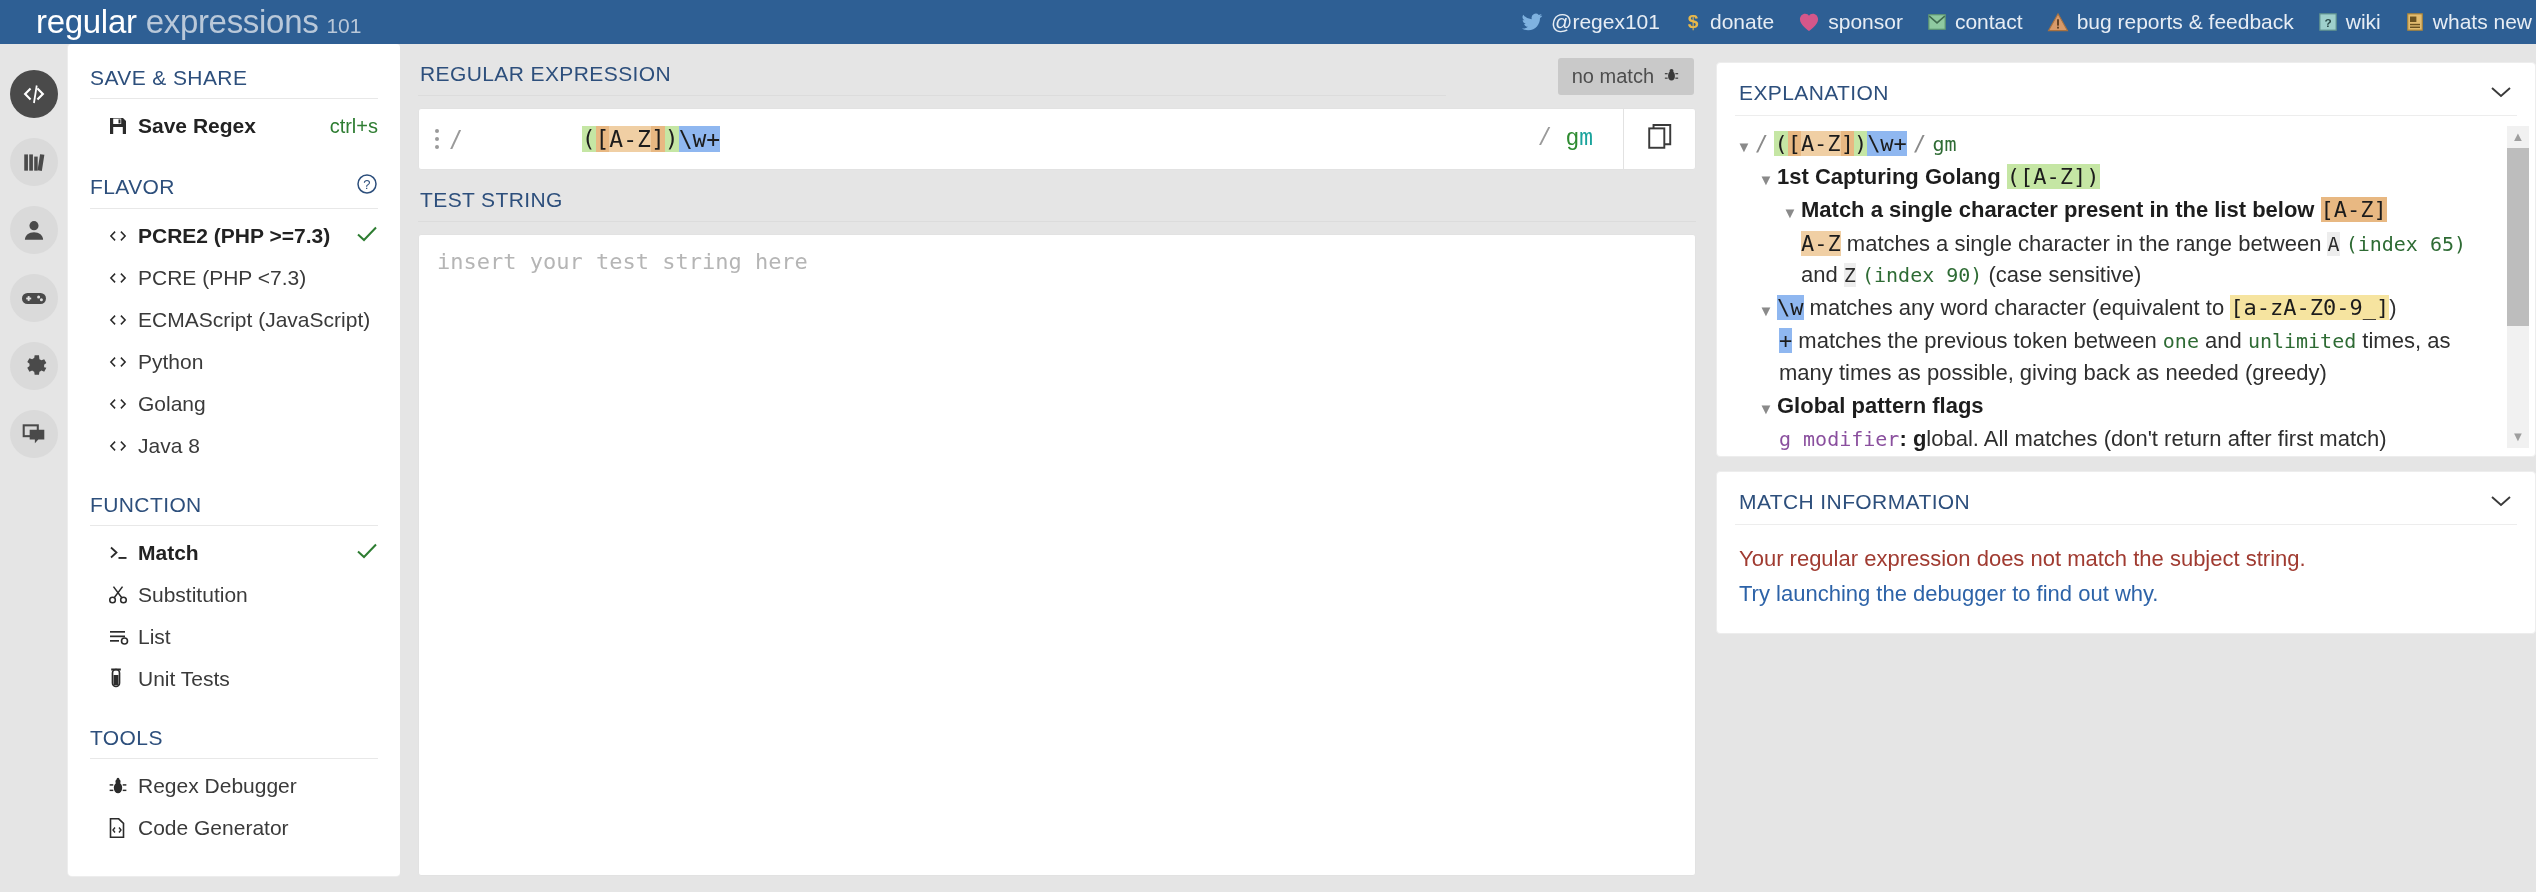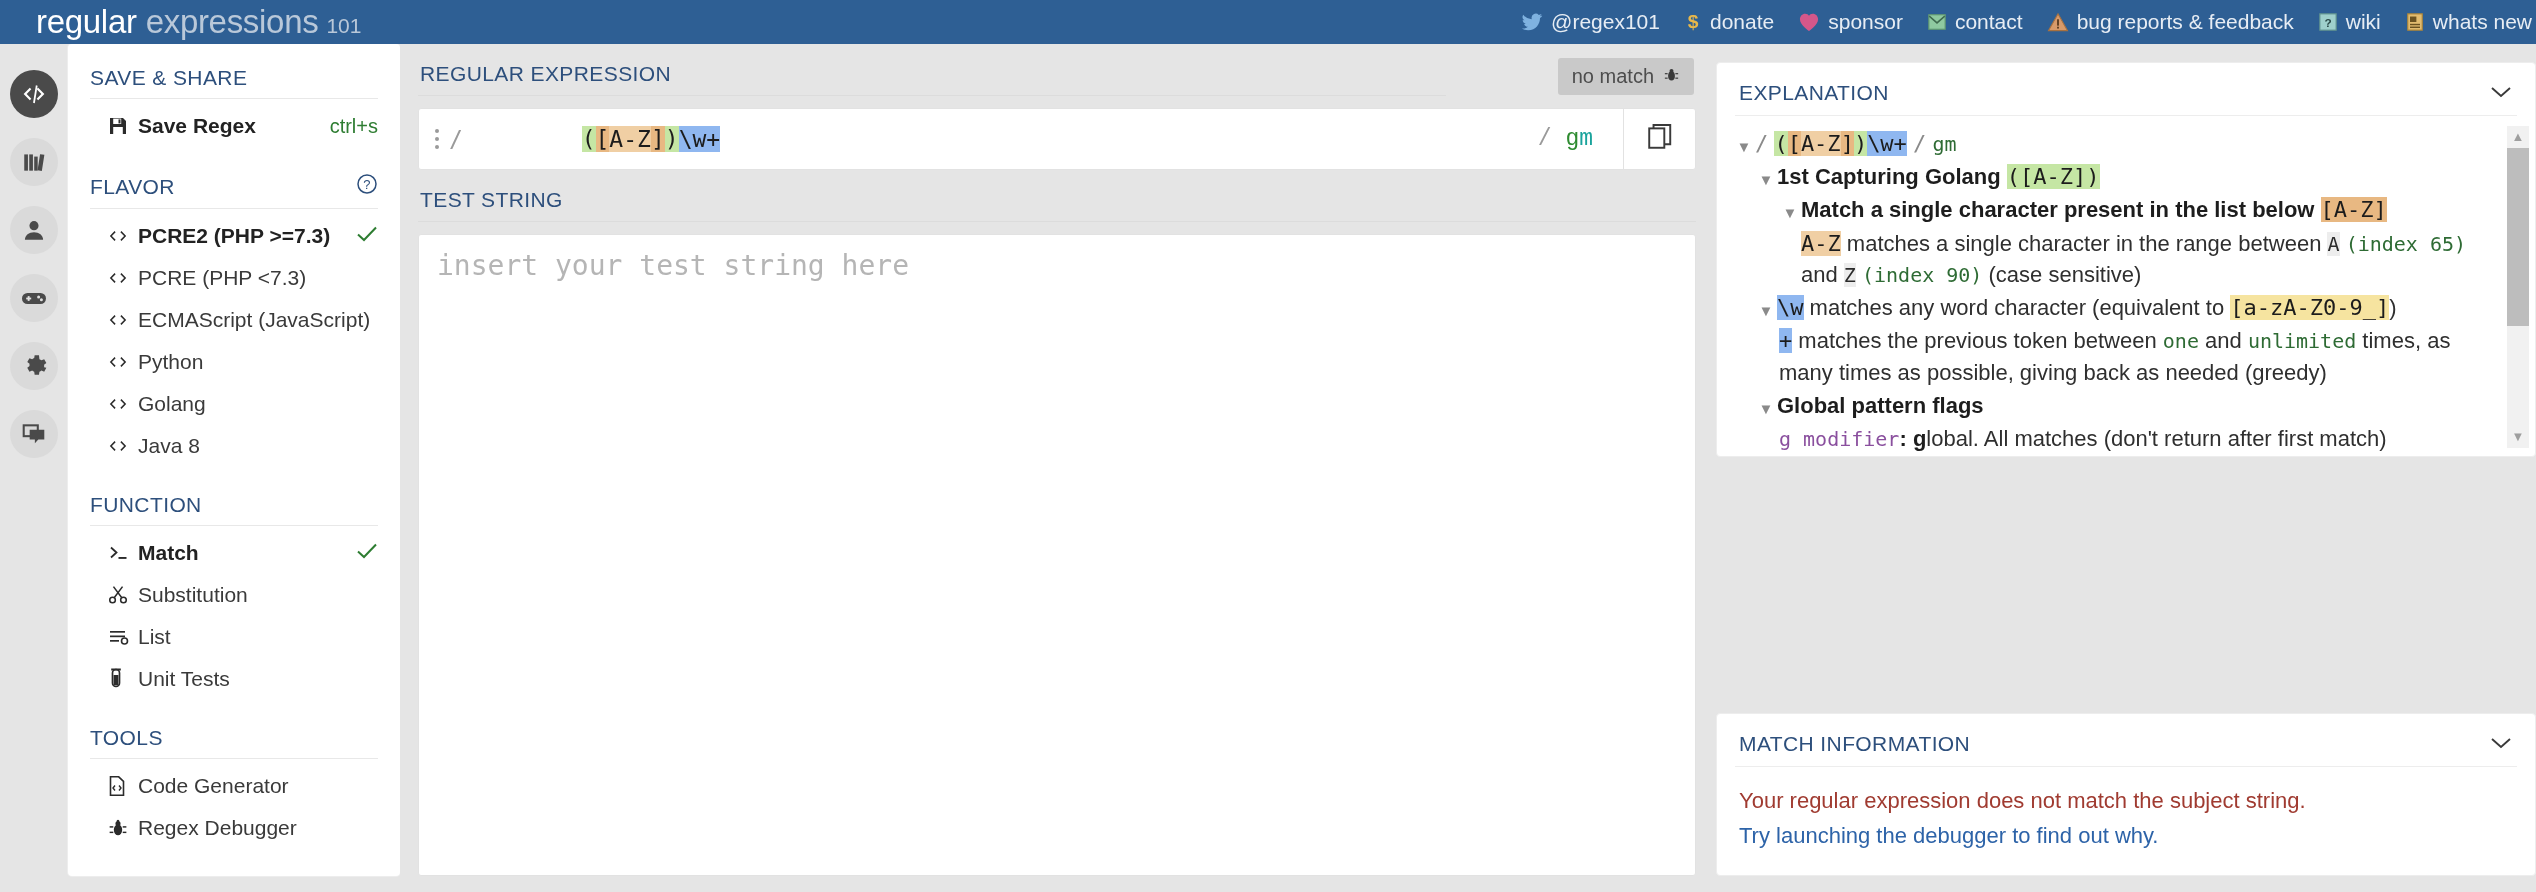--- a/index.html
+++ b/index.html
@@ -128,29 +128,29 @@
   .flag-m { color: #1aa39c; }
   .copy-cell {
     width: 72px; height: 100%; border-left: 1px solid #e2e2e2;
     display: flex; align-items: center; justify-content: center; cursor: pointer;
   }
 
   .test-box {
     background: #fff; border: 1px solid #e2e2e2; border-radius: 3px;
     flex: 1 1 auto; padding: 14px 18px;
     font-family: "DejaVu Sans Mono", "Liberation Mono", monospace;
-    font-size: 28px; color: #b5b5b5;
+    font-size: 22px; color: #b5b5b5;
     overflow: hidden;
   }
 
   
   .right {
     width: 820px; flex: 0 0 820px;
     padding: 18px 0 0 0;
-    display: flex; flex-direction: column; gap: 14px; justify-content: space-between;
+    display: flex; flex-direction: column; gap: 14px;
   }
   .card {
     background: #fff; border: 1px solid #ededed; border-radius: 4px;
     display: flex; flex-direction: column; overflow: hidden;
   }
   .card-head {
     display: flex; align-items: center; justify-content: space-between;
     padding: 18px 22px 10px 22px;
     font-size: 21px; color: #2d4f7c; letter-spacing: 0.4px;
   }
@@ -473,45 +473,45 @@
             <rect x="3.2" y="0.5" width="9.6" height="2" fill="#2b2b2b"></rect>
           </svg>
       </span>
       <span class="si-label">Unit Tests</span>
     </div>
 
     <div class="side-head pad-top">
       <span>TOOLS</span>
     </div>
     <div class="side-rule"></div>
-
-    <div class="side-item">
-      <span class="si-ico">
-        <svg width="18" height="22" viewBox="0 0 18 22">
-            <path fill="none" stroke="#2b2b2b" stroke-width="1.6" d="M2.5 1.8h8.2l4.8 4.6v13.8H2.5z"></path>
-            <path fill="none" stroke="#2b2b2b" stroke-width="1.4" d="M7 10.5 5 13l2 2.5M11 10.5l2 2.5-2 2.5"></path>
-          </svg>
-      </span>
-      <span class="si-label">Code Generator</span>
-    </div>
 
     <div class="side-item">
       <span class="si-ico">
         <svg width="20" height="20" viewBox="0 0 22 22">
             <ellipse cx="11" cy="13" rx="4.6" ry="6" fill="#2b2b2b"></ellipse>
             <circle cx="11" cy="6.2" r="2.8" fill="#2b2b2b"></circle>
             <rect x="1.8" y="9" width="4" height="1.6" fill="#2b2b2b"></rect>
             <rect x="16.2" y="9" width="4" height="1.6" fill="#2b2b2b"></rect>
             <rect x="1.8" y="15" width="4" height="1.6" fill="#2b2b2b"></rect>
             <rect x="16.2" y="15" width="4" height="1.6" fill="#2b2b2b"></rect>
             <rect x="10.2" y="2" width="1.6" height="3" fill="#2b2b2b" transform="rotate(-35 11 3.5)"></rect>
             <rect x="10.2" y="2" width="1.6" height="3" fill="#2b2b2b" transform="rotate(35 11 3.5)"></rect>
           </svg>
       </span>
       <span class="si-label">Regex Debugger</span>
+    </div>
+
+    <div class="side-item">
+      <span class="si-ico">
+        <svg width="18" height="22" viewBox="0 0 18 22">
+            <path fill="none" stroke="#2b2b2b" stroke-width="1.6" d="M2.5 1.8h8.2l4.8 4.6v13.8H2.5z"></path>
+            <path fill="none" stroke="#2b2b2b" stroke-width="1.4" d="M7 10.5 5 13l2 2.5M11 10.5l2 2.5-2 2.5"></path>
+          </svg>
+      </span>
+      <span class="si-label">Code Generator</span>
     </div>
 
   </div>
 
   <div class="center">
 
     <div class="sec-title-row">
       <div class="sec-title">REGULAR EXPRESSION</div>
       <div class="nomatch">
         <span>no match</span>

